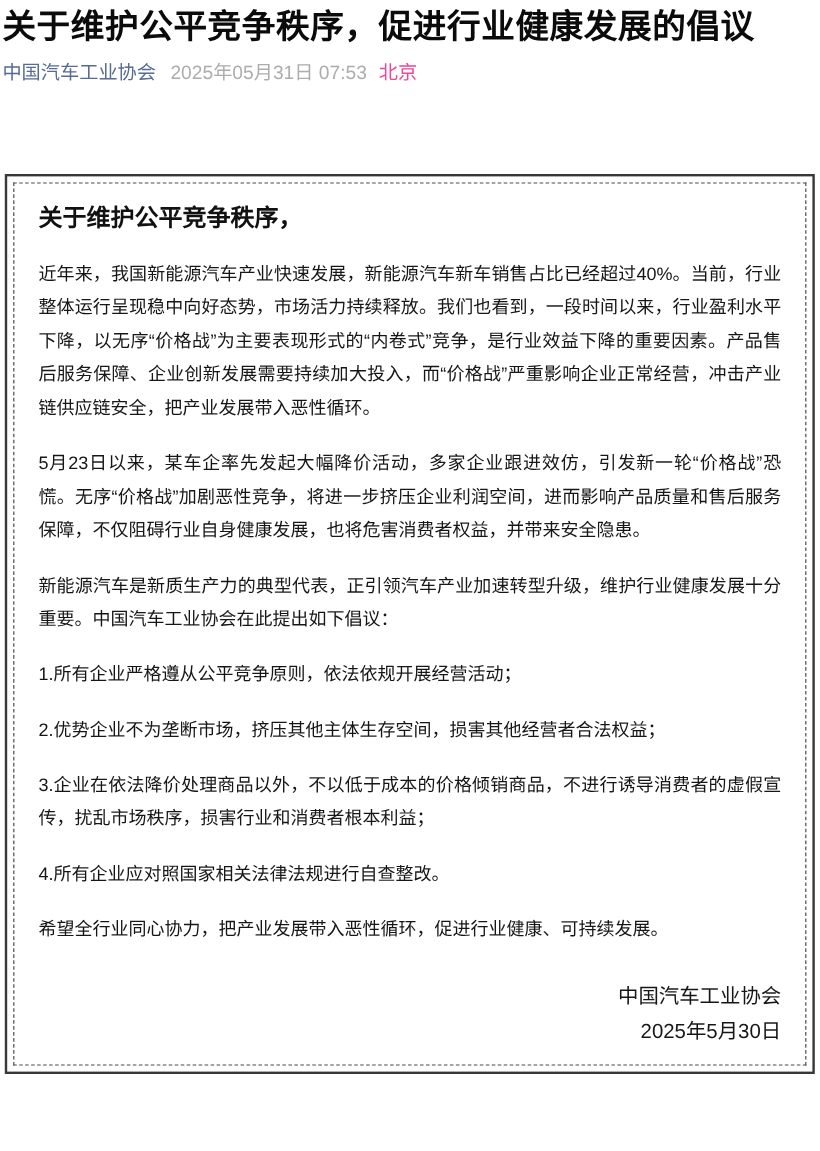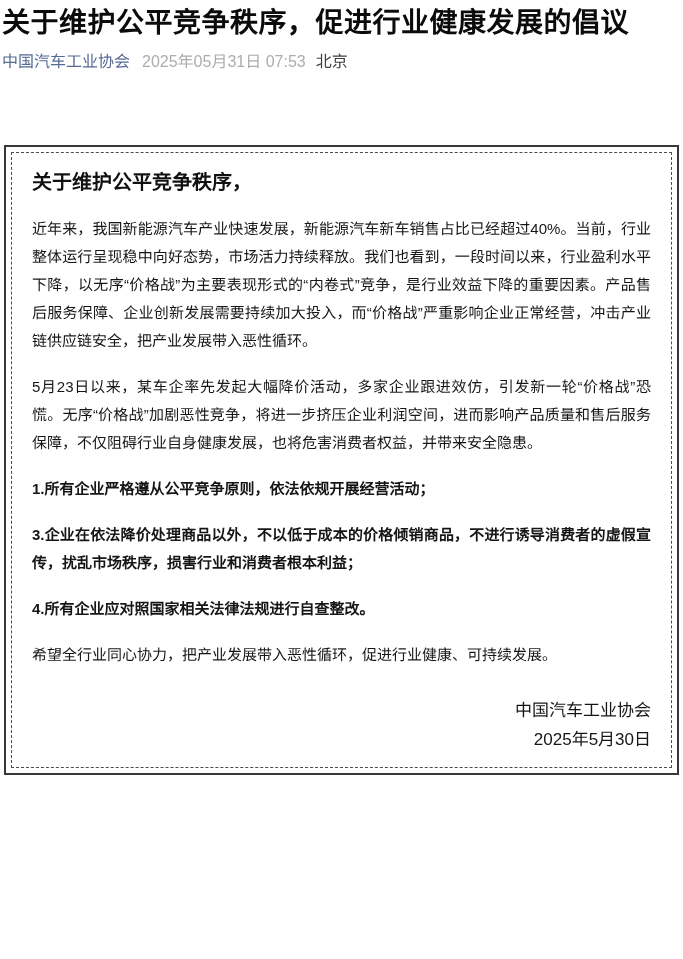--- a/index.html
+++ b/index.html
@@ -35,21 +35,21 @@
   .byline .author {
     color: #576b95;
     margin-right: 12px;
     cursor: pointer;
   }
   .byline .time {
     color: #adadad;
     margin-right: 10px;
   }
   .byline .loc {
-    color: #404040;
+    color: #ec4899;
   }
   .doc-outer {
     margin: 73px 4px 7px 4px;
     border: 2px solid #383838;
     background: #ffffff;
   }
   .doc-inner {
     margin: 5px;
     border: 1px dashed #4c4c4c;
     padding: 11px 20px 13px 20px;
@@ -62,21 +62,21 @@
     margin-top: 4px;
   }
   .para {
     margin: 18px 0 0 0;
     font-size: 15px;
     line-height: 28px;
     text-align: justify;
     color: #161616;
   }
   .para.bold {
-    font-weight: 700;
+    font-weight: 400;
   }
   .signature {
     margin-top: 27px;
     text-align: right;
     font-size: 17px;
     line-height: 29px;
     color: #161616;
   }
   .signature p {
     margin: 0;
@@ -97,23 +97,25 @@
     <div class="doc-inner">
 
       <div class="doc-title">
         <div>关于维护公平竞争秩序，</div>
       </div>
 
       <p class="para">近年来，我国新能源汽车产业快速发展，新能源汽车新车销售占比已经超过40%。当前，行业整体运行呈现稳中向好态势，市场活力持续释放。我们也看到，一段时间以来，行业盈利水平下降，以无序“价格战”为主要表现形式的“内卷式”竞争，是行业效益下降的重要因素。产品售后服务保障、企业创新发展需要持续加大投入，而“价格战”严重影响企业正常经营，冲击产业链供应链安全，把产业发展带入恶性循环。</p>
 
       <p class="para">5月23日以来，某车企率先发起大幅降价活动，多家企业跟进效仿，引发新一轮“价格战”恐慌。无序“价格战”加剧恶性竞争，将进一步挤压企业利润空间，进而影响产品质量和售后服务保障，不仅阻碍行业自身健康发展，也将危害消费者权益，并带来安全隐患。</p>
 
+      <p class="para">新能源汽车是新质生产力的典型代表，正引领汽车产业加速转型升级，维护行业健康发展十分重要。中国汽车工业协会在此提出如下倡议：</p>
 
       <p class="para bold">1.所有企业严格遵从公平竞争原则，依法依规开展经营活动；</p>
 
+      <p class="para bold">2.优势企业不为垄断市场，挤压其他主体生存空间，损害其他经营者合法权益；</p>
 
       <p class="para bold">3.企业在依法降价处理商品以外，不以低于成本的价格倾销商品，不进行诱导消费者的虚假宣传，扰乱市场秩序，损害行业和消费者根本利益；</p>
 
       <p class="para bold">4.所有企业应对照国家相关法律法规进行自查整改。</p>
 
       <p class="para">希望全行业同心协力，把产业发展带入恶性循环，促进行业健康、可持续发展。</p>
 
       <div class="signature">
         <p>中国汽车工业协会</p>
         <p>2025年5月30日</p>

